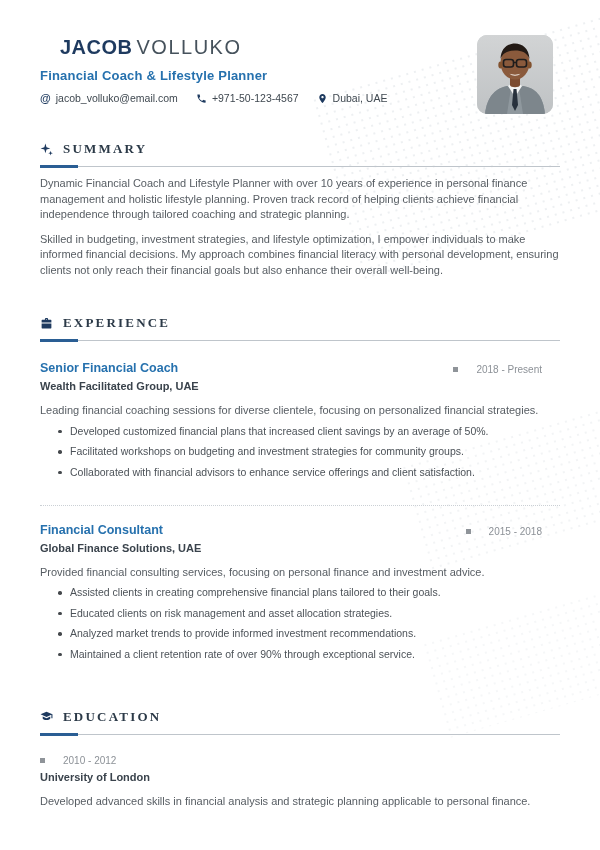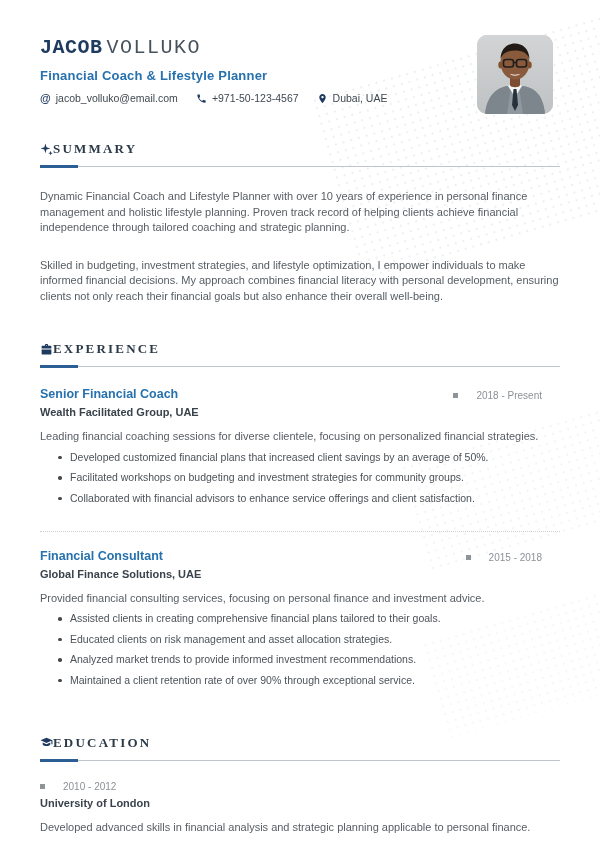--- a/index.html
+++ b/index.html
@@ -22,51 +22,51 @@
     transform:rotate(-16deg);
     pointer-events:none;
     z-index:0;
   }
   .dots.p1 { left:330px; top:50px;  width:320px; height:190px; }
   .dots.p2 { left:410px; top:430px; width:240px; height:110px; opacity:.4; }
   .dots.p3 { left:430px; top:610px; width:220px; height:100px; opacity:.3; }
 
   
   .hdr { position:relative; z-index:1; }
-  .name { font-family:Liberation Mono, monospace; font-size:20px; letter-spacing:.5px; }
+  .name { font-family:Liberation Sans, sans-serif; font-size:20px; letter-spacing:.5px;margin-left:20px; }
   .name .fn { font-weight:700; color:#1e3a5f; }
   .name .ln { font-weight:400; color:#46525c; letter-spacing:1.5px; margin-left:4px; }
   .role { margin-top:9px; font-size:13px; font-weight:600; color:#2671ae; letter-spacing:.2px; }
   .contacts { margin-top:9px; display:flex; align-items:center; gap:18px; font-size:10.5px; color:#3f4850; }
   .citem { display:flex; align-items:center; gap:5px; }
   .citem .at { color:#1e3a5f; font-weight:700; font-size:11px; }
   .citem svg { display:block; }
 
   .photo {
     position:absolute; right:7px; top:-1px;
     width:76px; height:79px; border-radius:10px; overflow:hidden;
     background:#c9cccd;
   }
   .photo svg { display:block; }
 
   
   .sec { position:relative; z-index:1; }
   .sec.summary { margin-top:37px; }
   .sec.experience { margin-top:37px; }
   .sec.education { margin-top:48px; }
-  .sec-head { display:flex; align-items:center; }
+  .sec-head { display:flex; align-items:center; gap:10px; }
   .sec-head .ic { display:flex; width:13px; height:13px; align-items:center; justify-content:center; }
   .sec-head h2 {
     font-family:"Liberation Serif", serif;
     font-size:13px; font-weight:600; letter-spacing:2.2px; color:#2c3a48;
   }
   .rule { position:relative; height:1px; background:#bfc5cb; margin-top:9px; }
   .rule .accent { position:absolute; left:0; top:-1px; width:38px; height:3px; background:#2a5e94; }
 
-  .sec p.para { margin-top:22px; font-size:11px; line-height:15.5px; color:#575d63; }
+  .sec p.para { margin-top:9px; font-size:11px; line-height:15.5px; color:#575d63; }
 
   
   .entry { margin-top:20px; }
   .entry-top { display:flex; justify-content:space-between; align-items:baseline; }
   .entry-title { font-size:12.5px; font-weight:600; color:#2671ae; }
   .entry-date { display:flex; align-items:center; gap:18px; font-size:10px; color:#8c9197; padding-right:18px; white-space:nowrap; }
   .entry-date .sq { width:5px; height:5px; background:#8f9499; display:inline-block; }
   .entry-org { margin-top:5px; font-size:11px; font-weight:700; color:#3a434c; }
   .entry-lead { margin-top:11px; font-size:11px; color:#575d63; line-height:14px; }
   .entry ul { margin:5px 0 0 18px; list-style:none; }

